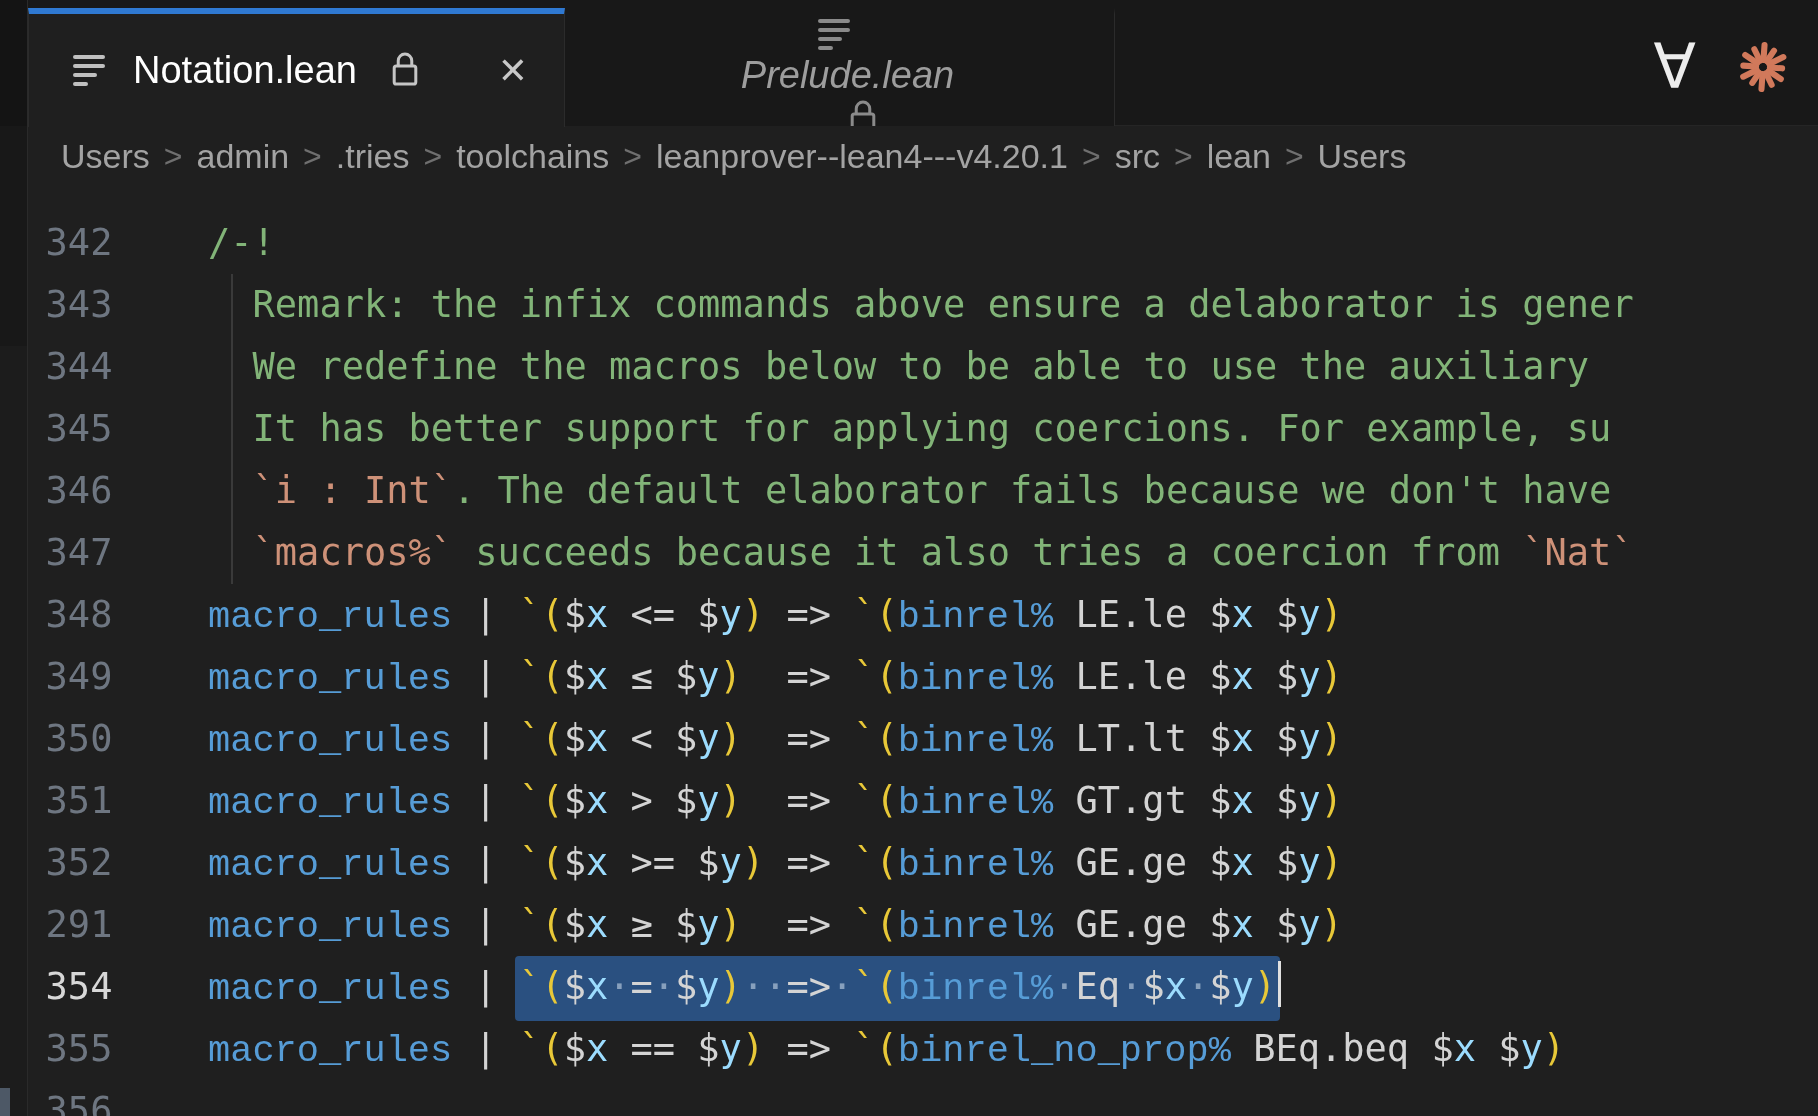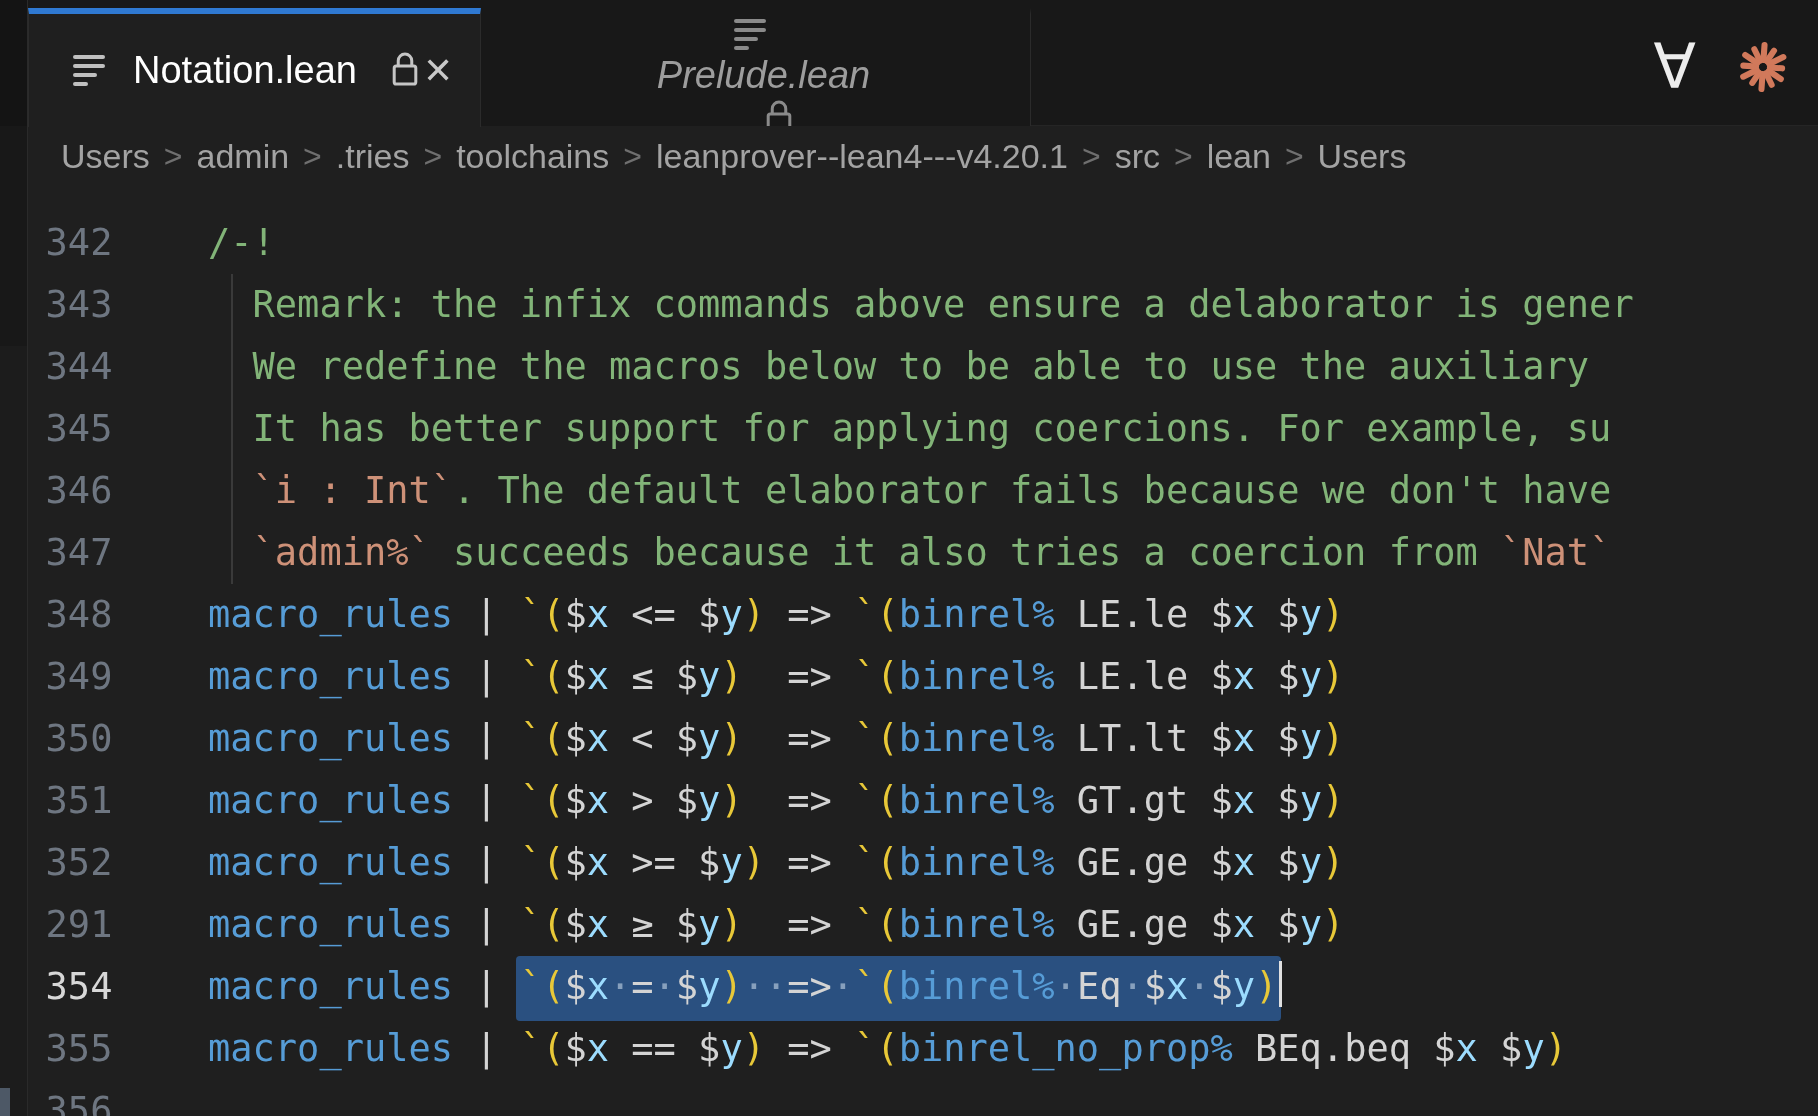--- a/index.html
+++ b/index.html
@@ -21,21 +21,21 @@
   .tab-strip { position:absolute; left:28px; right:0; top:0; height:126px;
     background:var(--tabbar,#181818); border-bottom:1px solid #252525; display:flex; }
   .tab { height:118px; margin-top:8px; display:flex; align-items:center;
     border-top:6px solid transparent; border-right:1px solid var(--border,#2b2b2b);
     position:relative; cursor:pointer; flex:none; }
   .tab.active { background:var(--editor,#1f1f1f); border-top-color:var(--accent,#2f79d2);
     border-left:1px solid var(--border,#2b2b2b); height:119px; z-index:2; }
   .tab.inactive { background:var(--tabbar,#181818);flex-direction:column; }
   .tab-label { font-size:38px; color:#fff; white-space:nowrap; }
   .tab.inactive .tab-label { color:#9d9d9d; font-style:italic; }
-  .tab1 { width:453px; padding:0 36px 0 44px; }
+  .tab1 { width:537px; padding:0 36px 0 44px; }
   .tab2 { width:550px; padding:0 36px 0 52px; }
 
   .file-icon { width:36px; height:40px; display:flex; flex-direction:column;
     justify-content:center; gap:5px; flex:none; margin-right:24px; }
   .file-icon i { display:block; height:4px; border-radius:2px; background:#c0c0c0; }
   .tab.inactive .file-icon i { background:#8a8a8a; }
   .file-icon i:nth-child(1){ width:32px; } .file-icon i:nth-child(2){ width:32px; }
   .file-icon i:nth-child(3){ width:24px; } .file-icon i:nth-child(4){ width:15px; }
 
   .lock-icon { flex:none; margin-left:30px; color:#c5c5c5; }
@@ -60,21 +60,21 @@
     overflow:hidden; font-family:"DejaVu Sans Mono","Liberation Mono",monospace;
     font-size:37px; }
   .lines { padding-top:26px; position:relative; }
   .indent-guide { position:absolute; left:203px; top:88px; width:2px; height:310px;
     background:#3a3a3a; }
   .code-line { display:flex; height:62px; line-height:62px; }
   .ln { width:102px; text-align:center; color:var(--tk-ln,#6e7681); flex:none; cursor:pointer; }
   .ln.active { color:var(--tk-ln_active,#d7d7d7); }
   .content { margin-left:78px; white-space:pre; flex:none; }
 
-  .tk-kw  { color:var(--tk-kw,#569cd6); }
+  .tk-kw  { color:var(--tk-kw,#569cd6);font-family:Liberation Mono, monospace; }
   .tk-var { color:var(--tk-var,#9cdcfe); }
   .tk-pun { color:var(--tk-pun,#d4d4d4); }
   .tk-y   { color:var(--tk-y,#e8c838); }
   .tk-cmt { color:var(--tk-cmt,#82b478); }
   .tk-str { color:var(--tk-str,#ce9178); }
   .tk-ws  { color:var(--tk-ws,#87a0bd); }
 
   .selection { background:var(--sel,#2a5080); border-radius:4px;
     padding:9px 4px 13px 4px; margin:-9px -4px -13px -4px; }
   .cursor { display:inline-block; width:3px; height:46px;
@@ -178,21 +178,21 @@
       <div class="code-line">
         <div class="ln">345</div>
         <div class="content"><span class="tk-cmt">  It has better support for applying coercions. For example, su</span></div>
       </div>
       <div class="code-line">
         <div class="ln">346</div>
         <div class="content"><span class="tk-cmt">  </span><span class="tk-str">`i : Int`</span><span class="tk-cmt">. The default elaborator fails because we don't have</span></div>
       </div>
       <div class="code-line">
         <div class="ln">347</div>
-        <div class="content"><span class="tk-cmt">  </span><span class="tk-str">`admin%`</span><span class="tk-cmt"> succeeds because it also tries a coercion from </span><span class="tk-str">`Nat`</span></div>
+        <div class="content"><span class="tk-cmt">  </span><span class="tk-str">`macros%`</span><span class="tk-cmt"> succeeds because it also tries a coercion from </span><span class="tk-str">`Nat`</span></div>
       </div>
       <div class="code-line">
         <div class="ln">348</div>
         <div class="content"><span class="tk-kw">macro_rules</span><span class="tk-pun"> | </span><span class="tk-y">`(</span><span class="tk-pun">$</span><span class="tk-var">x</span><span class="tk-pun"> &lt;= </span><span class="tk-pun">$</span><span class="tk-var">y</span><span class="tk-y">)</span><span class="tk-pun"> =&gt; </span><span class="tk-y">`(</span><span class="tk-kw">binrel%</span><span class="tk-pun"> LE.le </span><span class="tk-pun">$</span><span class="tk-var">x</span><span class="tk-pun"> </span><span class="tk-pun">$</span><span class="tk-var">y</span><span class="tk-y">)</span></div>
       </div>
       <div class="code-line">
         <div class="ln">349</div>
         <div class="content"><span class="tk-kw">macro_rules</span><span class="tk-pun"> | </span><span class="tk-y">`(</span><span class="tk-pun">$</span><span class="tk-var">x</span><span class="tk-pun"> ≤ </span><span class="tk-pun">$</span><span class="tk-var">y</span><span class="tk-y">)</span><span class="tk-pun">  =&gt; </span><span class="tk-y">`(</span><span class="tk-kw">binrel%</span><span class="tk-pun"> LE.le </span><span class="tk-pun">$</span><span class="tk-var">x</span><span class="tk-pun"> </span><span class="tk-pun">$</span><span class="tk-var">y</span><span class="tk-y">)</span></div>
       </div>
       <div class="code-line">

